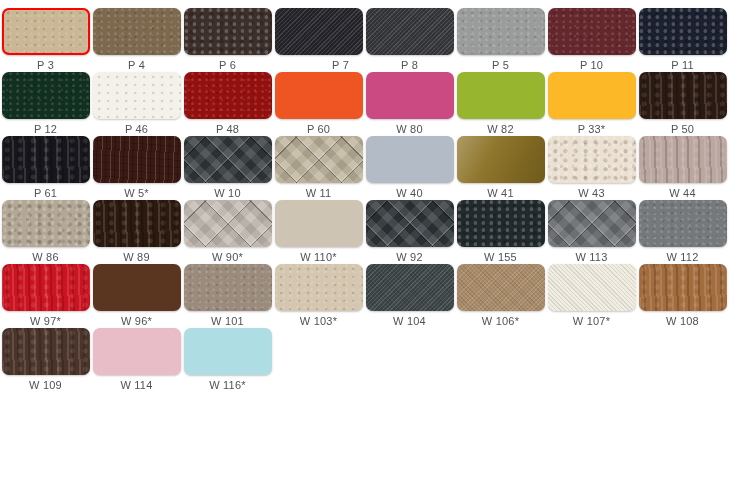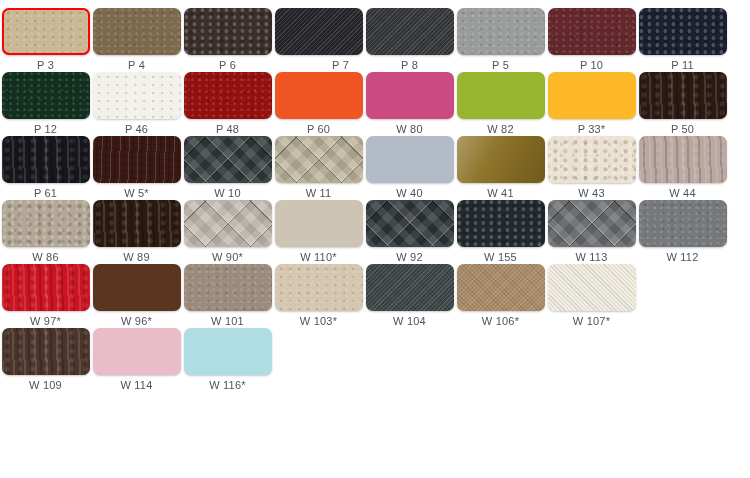--- a/index.html
+++ b/index.html
@@ -458,20 +458,28 @@
         <div class="swatch-label" style="color: rgb(79, 83, 86);">W 106*</div>
       </div>
       <div class="swatch-cell">
         <div class="swatch-chip-wrap">
           <div class="swatch-chip" style="background: rgb(240, 236, 224);">
             <div class="tex tex-weave"></div>
           </div>
         </div>
         <div class="swatch-label" style="color: rgb(79, 83, 86);">W 107*</div>
       </div>
+      <div class="swatch-cell">
+        <div class="swatch-chip-wrap">
+          <div class="swatch-chip" style="background: rgb(163, 108, 61);">
+            <div class="tex tex-hide"></div>
+          </div>
+        </div>
+        <div class="swatch-label" style="color: rgb(79, 83, 86);">W 108</div>
+      </div>
     </div>
     <div class="swatch-row">
       <div class="swatch-cell">
         <div class="swatch-chip-wrap">
           <div class="swatch-chip" style="background: rgb(75, 52, 42);">
             <div class="tex tex-hide"></div>
           </div>
         </div>
         <div class="swatch-label" style="color: rgb(79, 83, 86);">W 109</div>
       </div>

